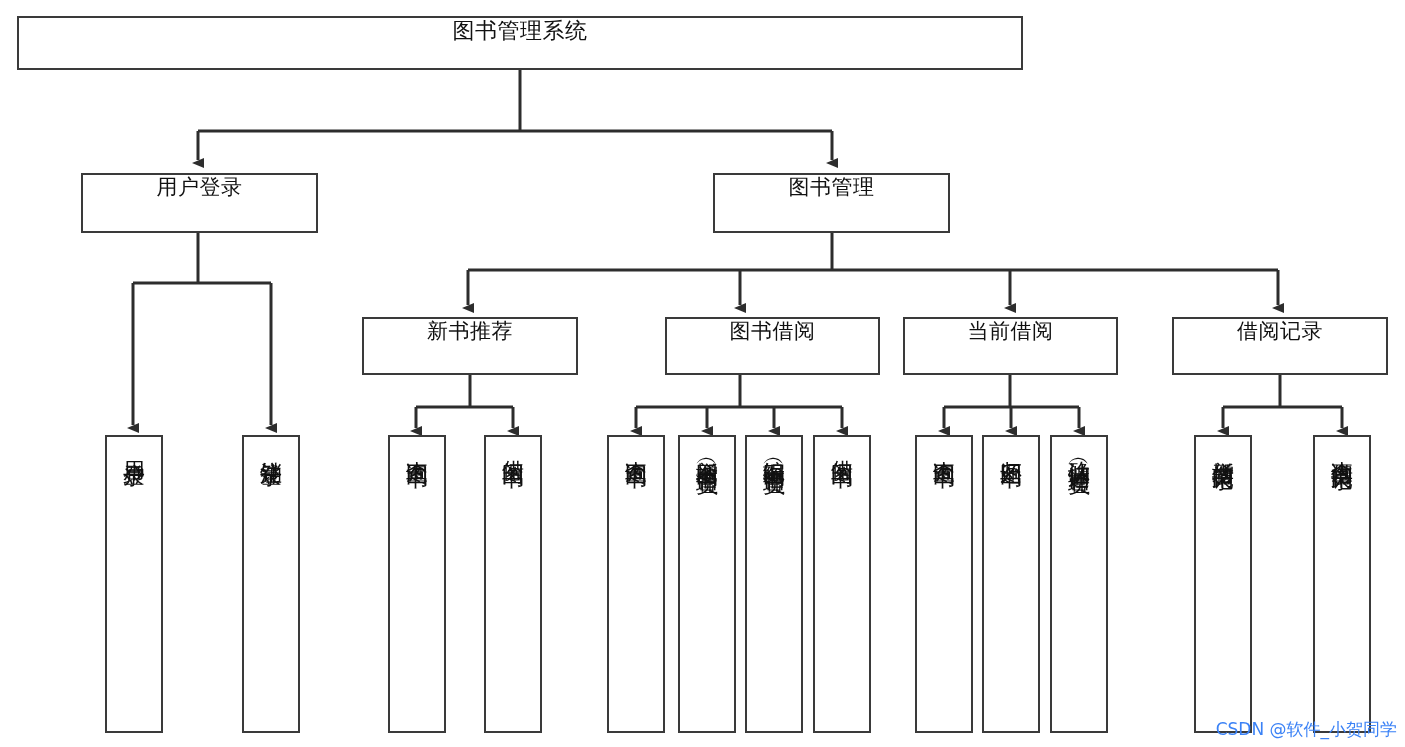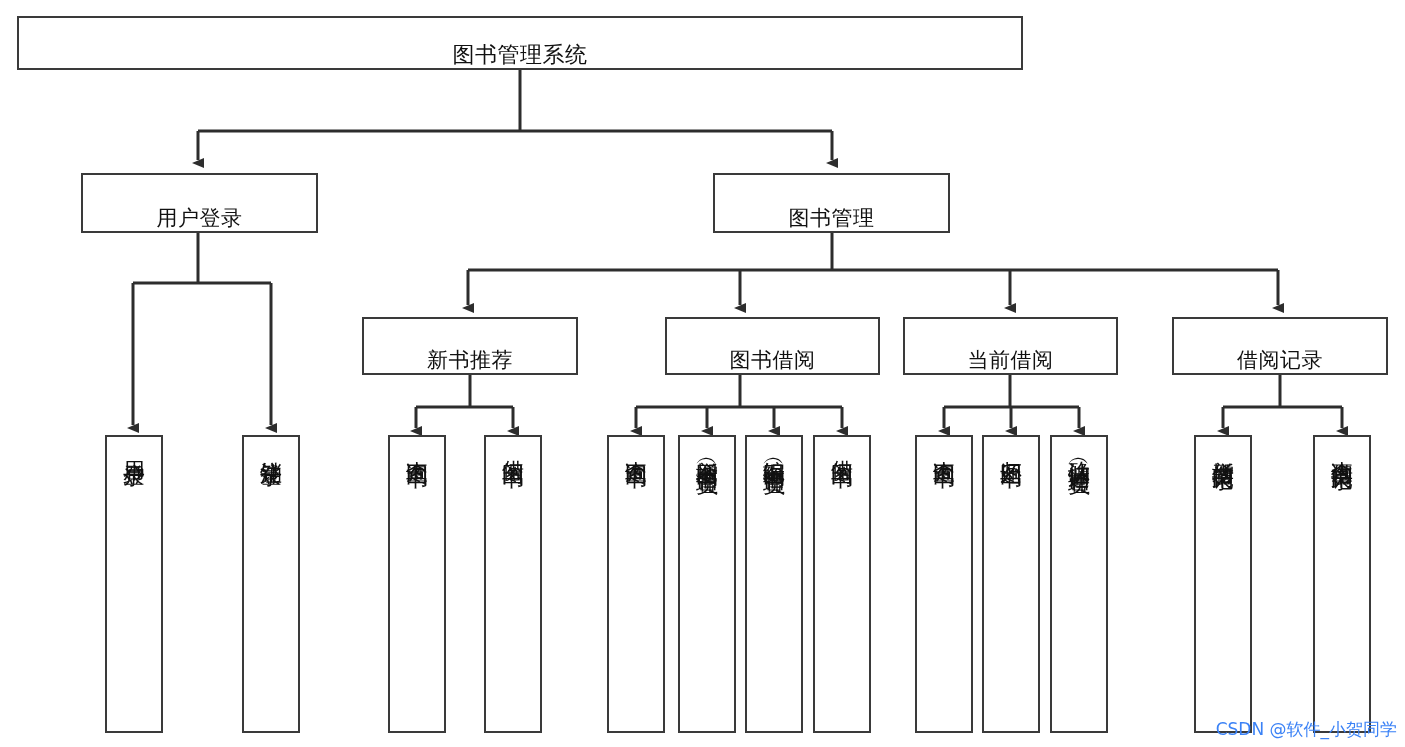--- a/index.html
+++ b/index.html
@@ -24,21 +24,21 @@
     width: 1405px;
     height: 747px;
     pointer-events: none;
   }
   .node {
     position: absolute;
     box-sizing: border-box;
     background: #ffffff;
     border: 2px solid #3a3a3a;
     display: flex;
-    align-items: flex-end;
+    align-items: flex-start;
     justify-content: center;
     color: #111111;
     z-index: 2;
   }
   .node .label {
     display: block;
     text-align: center;
     line-height: 1.18;
     letter-spacing: 0.5px;
   }

